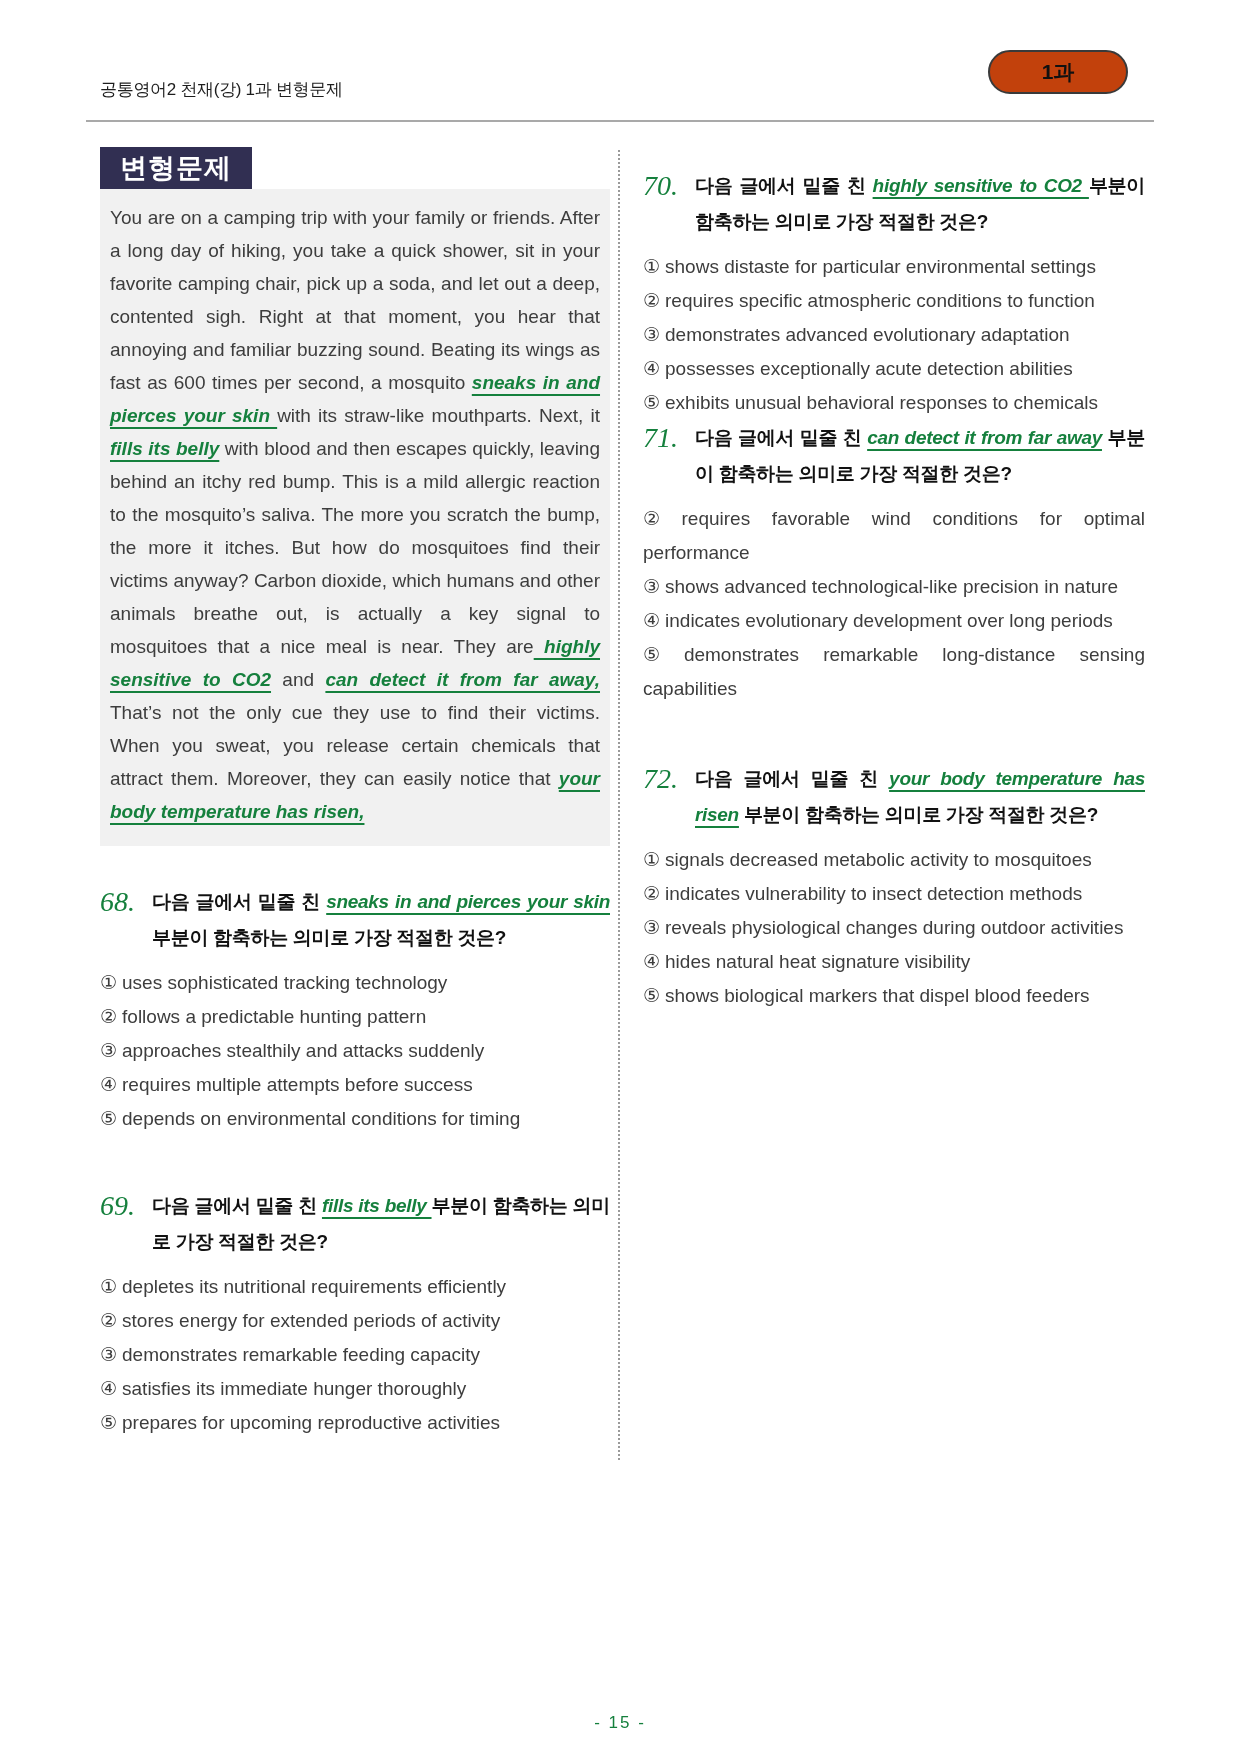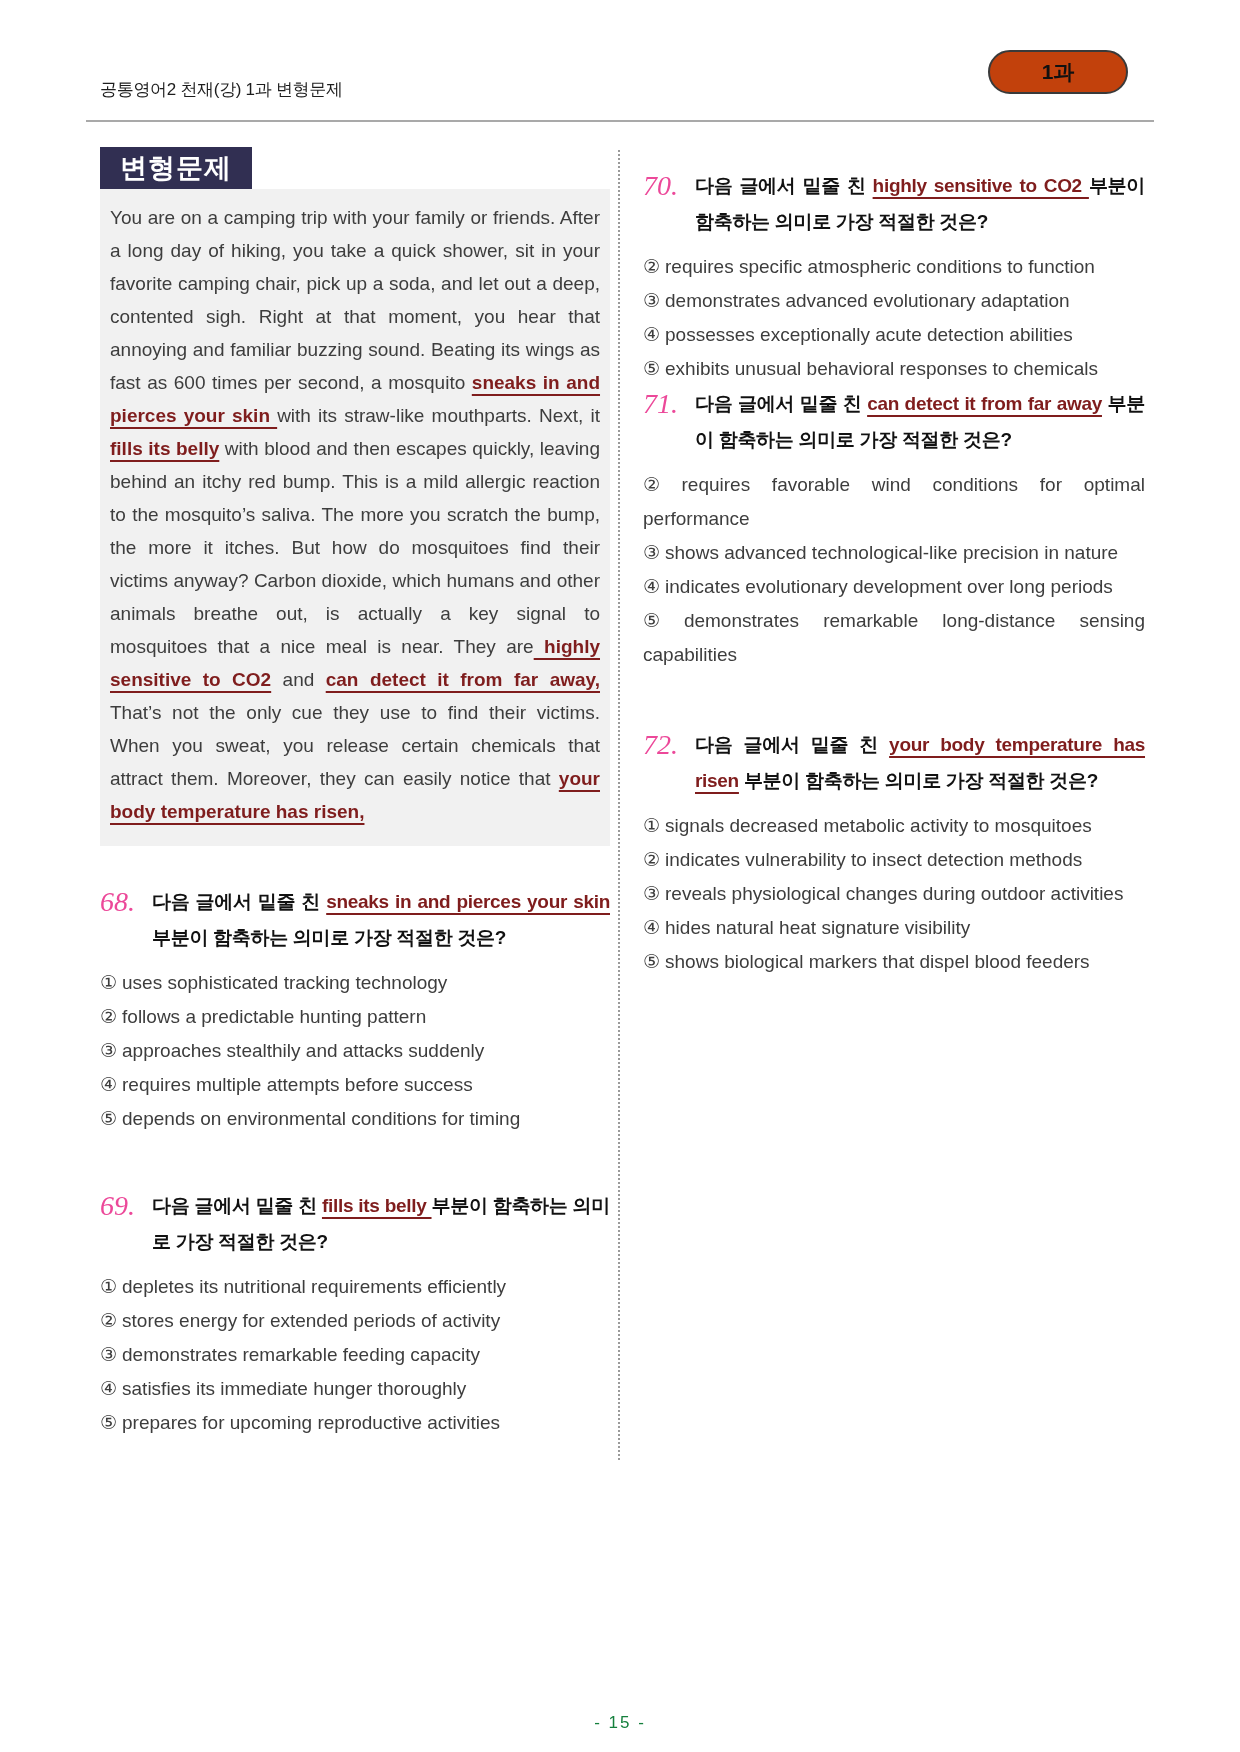--- a/index.html
+++ b/index.html
@@ -32,33 +32,33 @@
   .section-title {
     width:152px; height:42px; background:#312f52; color:#ffffff;
     display:flex; align-items:center; justify-content:center;
     font-size:27px; font-weight:700; letter-spacing:1px;
   }
   .passage {
     background:#f1f1f1; padding:12px 10px 18px 10px;
     font-size:19px; line-height:33px; text-align:justify; color:#3d3d3d;
   }
   .hl {
-    color:#7f1d1d; font-weight:700;
-    text-decoration:underline; text-decoration-thickness:2px; text-underline-offset:5px;
+    color:#15803d; font-weight:700;
+    text-decoration:underline; text-decoration-thickness:2px; text-underline-offset:5px;font-style:italic;
   }
   .question { margin-top:0; }
   .q68 { margin-top:38px; }
   .q69 { margin-top:52px; }
   .q70 { margin-top:0; }
   .q71 { }
   .q72 { margin-top:55px; }
   .q-header { display:flex; margin-bottom:10px; }
   .q-num {
     flex:0 0 52px; font-family:"Liberation Serif","DejaVu Serif",serif;
-    font-style:italic; font-size:28px; color:#ec4899; line-height:36px;
+    font-style:italic; font-size:28px; color:#15803d; line-height:36px;
   }
   .q-text {
     flex:1; font-size:19px; font-weight:700; color:#111;
     line-height:36px; text-align:justify; letter-spacing:-0.3px;
   }
   .option {
     font-size:19px; color:#3d3d3d; line-height:34px; text-align:justify;
   }
   .option .marker { margin-right:5px; }
   .page-number {
@@ -112,20 +112,21 @@
   </section>
 
   <section class="col-right">
 
     <div class="question q70">
       <div class="q-header">
         <span class="q-num">70.</span>
         <span class="q-text"><span>다음 글에서 밑줄 친 </span><span class="hl">highly sensitive to CO2 </span><span>부분이 함축하는 의미로 가장 적절한 것은?</span></span>
       </div>
       <div class="options">
+        <div class="option"><span class="marker">①</span><span>shows distaste for particular environmental settings</span></div>
         <div class="option"><span class="marker">②</span><span>requires specific atmospheric conditions to function</span></div>
         <div class="option"><span class="marker">③</span><span>demonstrates advanced evolutionary adaptation</span></div>
         <div class="option"><span class="marker">④</span><span>possesses exceptionally acute detection abilities</span></div>
         <div class="option"><span class="marker">⑤</span><span>exhibits unusual behavioral responses to chemicals</span></div>
       </div>
     </div>
 
     <div class="question q71">
       <div class="q-header">
         <span class="q-num">71.</span>

